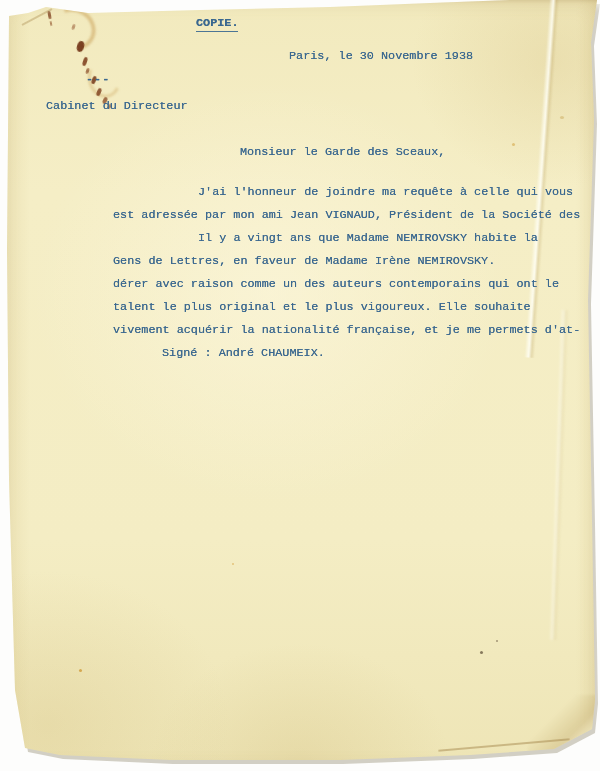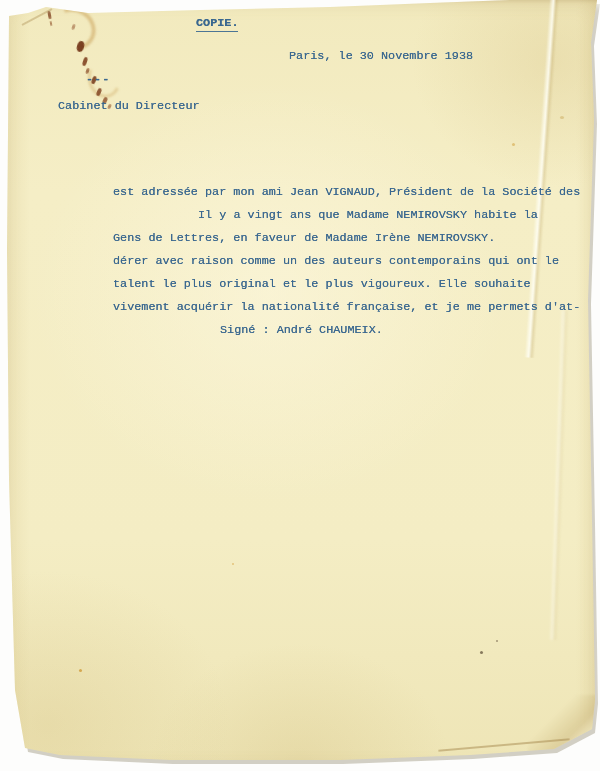--- a/index.html
+++ b/index.html
@@ -101,21 +101,21 @@
   }
   .bold { font-weight: 700; }
   .copy-label { border-bottom: 1.5px solid rgba(58,104,144,0.9); padding-bottom: 1px; }
 
   .body-block { position: absolute; left: 113px; top: 181px; }
   .body-block .line {
     font-size: 11.8px; line-height: 23px; height: 23px;
     color: #3a6890; text-shadow: 0 0 0.6px rgba(52,96,136,0.85); white-space: pre;
   }
   .body-block .line.indent { margin-left: 85px; }
-  .body-block .line.sig { margin-left: 107px; }
+  .body-block .line.sig { margin-left: 49px; }
 </style>
 </head>
 <body>
 
 <div id="stage">
 
   <div class="paper-shadow"></div>
 
   <div class="paper">
     <div class="edge-shade"></div>
@@ -146,24 +146,26 @@
     <span class="speck" style="left:512px;top:143px;width:3px;height:3px;background:#d9b05a;opacity:.7"></span>
     <span class="speck" style="left:560px;top:116px;width:4px;height:3px;background:#d8c080;opacity:.8"></span>
 
     <div class="tw bold copy-label" style="left:196px;top:16px">COPIE.</div>
 
 
     <div class="tw" style="left:289px;top:49px">Paris, le 30 Novembre 1938</div>
 
     <div class="tw bold" style="left:86px;top:72px;letter-spacing:1px">---</div>
 
-    <div class="tw" style="left:58px;top:99px">Cabinet du Directeur</div>
+    <div class="tw" style="left:46px;top:99px">Cabinet du Directeur</div>
 
+    <div class="tw" style="left:240px;top:145px">Monsieur le Garde des Sceaux,</div>
 
     <div class="body-block">
+      <div class="line indent">J'ai l'honneur de joindre ma requête à celle qui vous</div>
       <div class="line">est adressée par mon ami Jean VIGNAUD, Président de la Société des</div>
       <div class="line indent">Il y a vingt ans que Madame NEMIROVSKY habite la</div>
       <div class="line">Gens de Lettres, en faveur de Madame Irène NEMIROVSKY.</div>
       <div class="line">dérer avec raison comme un des auteurs contemporains qui ont le</div>
       <div class="line">talent le plus original et le plus vigoureux. Elle souhaite</div>
       <div class="line">vivement acquérir la nationalité française, et je me permets d'at-</div>
       <div class="line sig">Signé : André CHAUMEIX.</div>
     </div>
   </div>
 </div>

